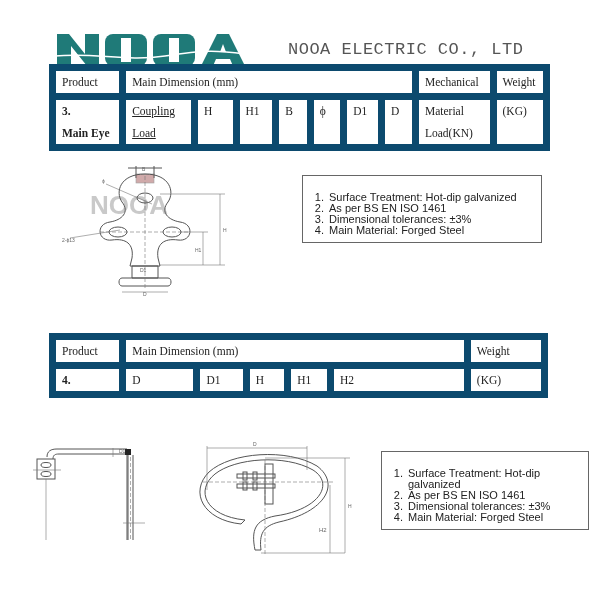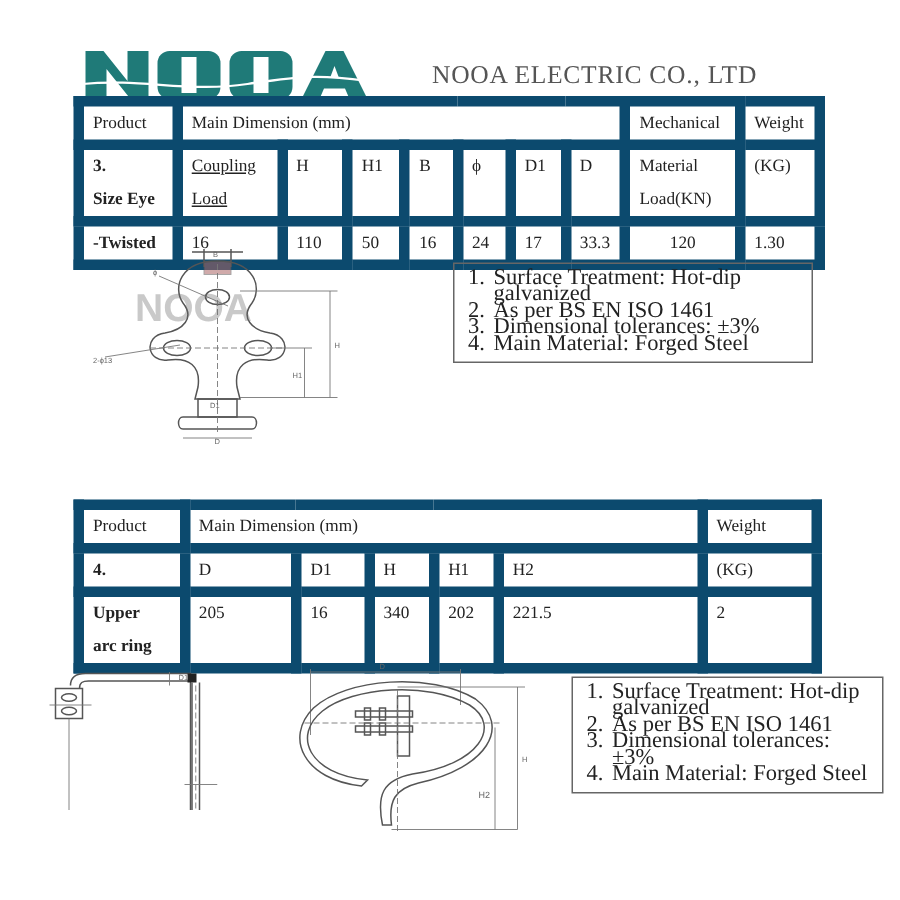--- a/index.html
+++ b/index.html
@@ -1,27 +1,27 @@
 <!DOCTYPE html>
 <html><head>
 <meta charset="utf-8">
 <style>
   html, body { margin:0; padding:0; background:#ffffff; }
   body { width:600px; height:600px; position:relative; overflow:hidden; font-family:"Liberation Serif", "DejaVu Serif", serif; color:#222; }
   .abs { position:absolute; }
   
   .logo { left:55px; top:30px; width:190px; height:36px; }
-  .company { left:288px; top:40px; font-size:17px; letter-spacing:0.5px; color:#555; font-weight:normal; font-family:Liberation Serif, serif; }
+  .company { left:288px; top:40px; font-size:17px; letter-spacing:0.5px; color:#555; font-weight:normal; font-family:Liberation Mono, monospace; }
   
   table.spec { position:absolute; border-collapse:collapse; font-size:11.5px; font-family:"Liberation Serif", serif; }
   table.spec td { border:7px solid #0c4a6e; padding:0 6px; vertical-align:top; line-height:22px; white-space:nowrap; }
   .bold { font-weight:bold; }
   .center { text-align:center; }
   
-  .notes { border:1px solid #666; font-size:15px; line-height:11px; padding:4px 6px 6px 10px; font-family:Liberation Serif, serif; }
+  .notes { border:1px solid #666; font-size:11px; line-height:11px; padding:16px 6px 6px 10px; font-family:Liberation Sans, sans-serif; }
   .notes ol { margin:0; padding-left:14px; }
   .notes li { padding-left:2px; }
   .watermark { color:#7fb5b0; opacity:0.35; font-weight:bold; font-family:"Liberation Sans", sans-serif; }
   svg .ln { stroke:#555; fill:none; stroke-width:1; }
   svg .thin { stroke:#777; fill:none; stroke-width:0.6; }
   svg .dash { stroke:#777; fill:none; stroke-width:0.6; stroke-dasharray:4 2; }
   svg text { font-family:"Liberation Sans", sans-serif; fill:#666; }
 </style>
 </head>
 <body>
@@ -50,49 +50,37 @@
   <tbody>
       <tr style="height:24px;">
     <td style="width:55px;">Product</td>
     <td colspan="7">Main Dimension (mm)</td>
     <td style="width:64px;margin-left:40px;">Mechanical</td>
     <td style="width:36px;">Weight</td>
   </tr>
   <tr>
     <td class="bold" style="line-height:22px;">
       <div>3.</div>
-      <div>Size Eye</div>
+      <div>Main Eye</div>
     </td>
     <td style="width:64px;text-decoration:underline;">
       <div>Coupling</div>
       <div>Load</div>
     </td>
     <td style="width:38px;">H</td>
     <td style="width:28px;">H1</td>
     <td style="width:24px;">B</td>
     <td style="width:24px;">ϕ</td>
     <td style="width:24px;">D1</td>
     <td style="width:22px;">D</td>
     <td>
       <div>Material</div>
       <div>Load(KN)</div>
     </td>
     <td>(KG)</td>
-  </tr>
-  <tr>
-    <td class="bold">-Twisted</td>
-    <td>16</td>
-    <td>110</td>
-    <td>50</td>
-    <td>16</td>
-    <td>24</td>
-    <td>17</td>
-    <td>33.3</td>
-    <td class="center">120</td>
-    <td>1.30</td>
   </tr>
 </tbody>
   </table>
 
 <svg class="abs" style="left:60px; top:162px;" width="180" height="135" viewBox="0 0 180 135">
 
   <path class="ln" d="M68 6 H102 M76 4 V16 M94 4 V16"></path>
   <rect x="76" y="12" width="18" height="9" fill="#a66" opacity="0.55" stroke="#555" stroke-width="0.6"></rect>
 
   <path class="ln" d="M85 12 C60 12 55 30 62 40 C70 50 62 58 50 60 C35 62 38 80 52 78 C66 76 74 82 72 96 L70 104 H100 L98 96 C96 82 104 76 118 78 C132 80 135 62 120 60 C108 58 100 50 108 40 C115 30 110 12 85 12 Z"></path>
@@ -142,32 +130,20 @@
   </tr>
   <tr style="height:22px;">
     <td class="bold">4.</td>
     <td style="width:66px;">D</td>
     <td style="width:34px;">D1</td>
     <td style="width:26px;">H</td>
     <td style="width:26px;">H1</td>
     <td style="width:142px;">H2</td>
     <td rowspan="1">(KG)</td>
   </tr>
-  <tr>
-    <td class="bold">
-      <div>Upper</div>
-      <div>arc ring</div>
-    </td>
-    <td>205</td>
-    <td>16</td>
-    <td>340</td>
-    <td>202</td>
-    <td>221.5</td>
-    <td>2</td>
-  </tr>
 </tbody>
   </table>
 
 <svg class="abs" style="left:15px; top:445px;" width="130" height="95" viewBox="0 0 130 95">
   <path class="ln" d="M32 12 C32 6 36 4 42 4 H112 V98 M38 14 C38 10 40 9 44 9 H112"></path>
   <rect x="110" y="4" width="6" height="6" fill="#222"></rect>
   <path class="ln" d="M113 10 V105 C113 109 118 109 118 105 V10"></path>
   <line class="dash" x1="115.5" y1="12" x2="115.5" y2="104"></line>
   <rect x="22" y="14" width="18" height="20" class="ln"></rect>
   <ellipse class="ln" cx="31" cy="20" rx="5" ry="2.5"></ellipse>

